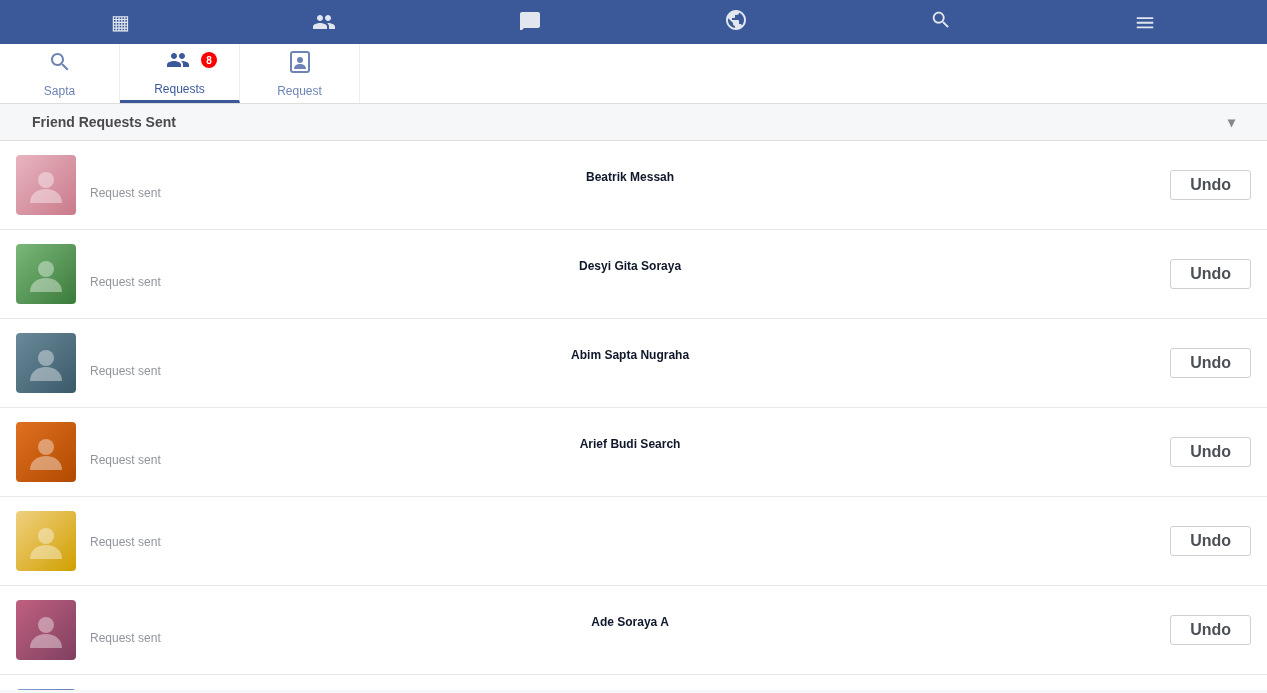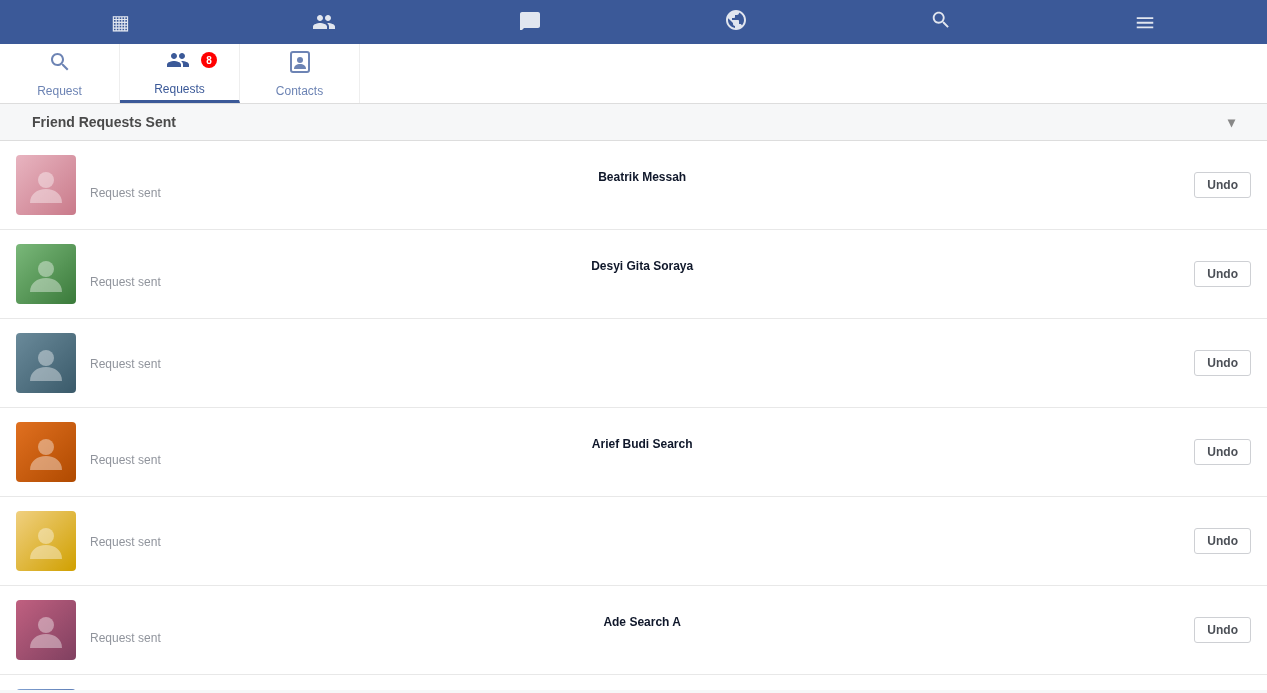--- a/index.html
+++ b/index.html
@@ -103,22 +103,22 @@
     .av4 { background: linear-gradient(135deg, #e07020 0%, #b04a00 100%); }
     .av5 { background: linear-gradient(135deg, #f0d080 0%, #d0a000 100%); }
     .av6 { background: linear-gradient(135deg, #c06080 0%, #804060 100%); }
     .av7 { background: linear-gradient(135deg, #80a0d0 0%, #4060a0 100%); }
 
     .request-info { flex: 1; }
     .request-name { font-size: 12px; font-weight: bold; color: #0f172a; cursor: pointer; text-align: center; }
     .request-status { font-size: 12px; color: #90949c; margin-top: 2px; }
 
     .undo-btn {
-      padding: 5px 12px;
-      font-size: 12px;
+      padding: 5px 19px;
+      font-size: 16px;
       background: #fff;
       border: 1px solid #ced0d4;
       border-radius: 3px;
       color: #4b4f56;
       cursor: pointer;
       font-weight: bold;
     }
 
     
     .request-list::-webkit-scrollbar { width: 8px; }
@@ -156,40 +156,40 @@
   </span>
 </nav>
 
 <div class="sub-nav">
   <div class="sub-nav-tab">
     <span class="tab-icon">
       <svg width="24" height="24" viewBox="0 0 24 24" fill="#6d84b4">
           <path d="M15.5 14h-.79l-.28-.27C15.41 12.59 16 11.11 16 9.5 16 5.91 13.09 3 9.5 3S3 5.91 3 9.5 5.91 16 9.5 16c1.61 0 3.09-.59 4.23-1.57l.27.28v.79l5 4.99L20.49 19l-4.99-5zm-6 0C7.01 14 5 11.99 5 9.5S7.01 5 9.5 5 14 7.01 14 9.5 11.99 14 9.5 14z"></path>
         </svg>
     </span>
-    <span>Request</span>
+    <span>Sapta</span>
   </div>
   <div class="sub-nav-tab active" style="position:relative;">
     <span class="tab-icon">
       <svg width="28" height="24" viewBox="0 0 28 24" fill="#3b5998">
           <path d="M16 11c1.66 0 2.99-1.34 2.99-3S17.66 5 16 5c-1.66 0-3 1.34-3 3s1.34 3 3 3zm-8 0c1.66 0 2.99-1.34 2.99-3S9.66 5 8 5C6.34 5 5 6.34 5 8s1.34 3 3 3zm0 2c-2.33 0-7 1.17-7 3.5V19h14v-2.5c0-2.33-4.67-3.5-7-3.5zm8 0c-.29 0-.62.02-.97.05 1.16.84 1.97 1.97 1.97 3.45V19h6v-2.5c0-2.33-4.67-3.5-7-3.5z"></path>
         </svg>
     </span>
     <span class="badge">8</span>
     <span>Requests</span>
   </div>
   <div class="sub-nav-tab">
     <span class="tab-icon">
       <svg width="26" height="24" viewBox="0 0 26 24" fill="#6d84b4">
           <rect x="4" y="2" width="18" height="20" rx="2" ry="2" fill="none" stroke="#6d84b4" stroke-width="2"></rect>
           <circle cx="13" cy="10" r="3" fill="#6d84b4"></circle>
           <path d="M7 19c0-3.31 2.69-5 6-5s6 1.69 6 5" fill="#6d84b4"></path>
         </svg>
     </span>
-    <span>Contacts</span>
+    <span>Request</span>
   </div>
 </div>
 
 <div class="section-header">
   <span>Friend Requests Sent</span>
   <span class="chevron">▾</span>
 </div>
 
 <div class="request-list">
 
@@ -228,20 +228,21 @@
   <div class="request-item">
     <div class="avatar">
       <div class="avatar-inner av3" style="display:flex;align-items:center;justify-content:center;">
         <svg width="40" height="40" viewBox="0 0 40 40" fill="rgba(255,255,255,0.4)">
             <circle cx="20" cy="15" r="8"></circle>
             <path d="M4 38c0-8.84 7.16-14 16-14s16 5.16 16 14"></path>
           </svg>
       </div>
     </div>
     <div class="request-info">
+      <div class="request-name">Abim Sapta Nugraha</div>
       <div class="request-status">Request sent</div>
     </div>
     <button class="undo-btn">Undo</button>
   </div>
 
   <div class="request-item">
     <div class="avatar">
       <div class="avatar-inner av4" style="display:flex;align-items:center;justify-content:center;">
         <svg width="40" height="40" viewBox="0 0 40 40" fill="rgba(255,255,255,0.4)">
             <circle cx="20" cy="15" r="8"></circle>
@@ -274,21 +275,21 @@
   <div class="request-item">
     <div class="avatar">
       <div class="avatar-inner av6" style="display:flex;align-items:center;justify-content:center;">
         <svg width="40" height="40" viewBox="0 0 40 40" fill="rgba(255,255,255,0.4)">
             <circle cx="20" cy="15" r="8"></circle>
             <path d="M4 38c0-8.84 7.16-14 16-14s16 5.16 16 14"></path>
           </svg>
       </div>
     </div>
     <div class="request-info">
-      <div class="request-name">Ade Search A</div>
+      <div class="request-name">Ade Soraya A</div>
       <div class="request-status">Request sent</div>
     </div>
     <button class="undo-btn">Undo</button>
   </div>
 
   <div class="request-item">
     <div class="avatar">
       <div class="avatar-inner av7" style="display:flex;align-items:center;justify-content:center;">
         
       </div>

